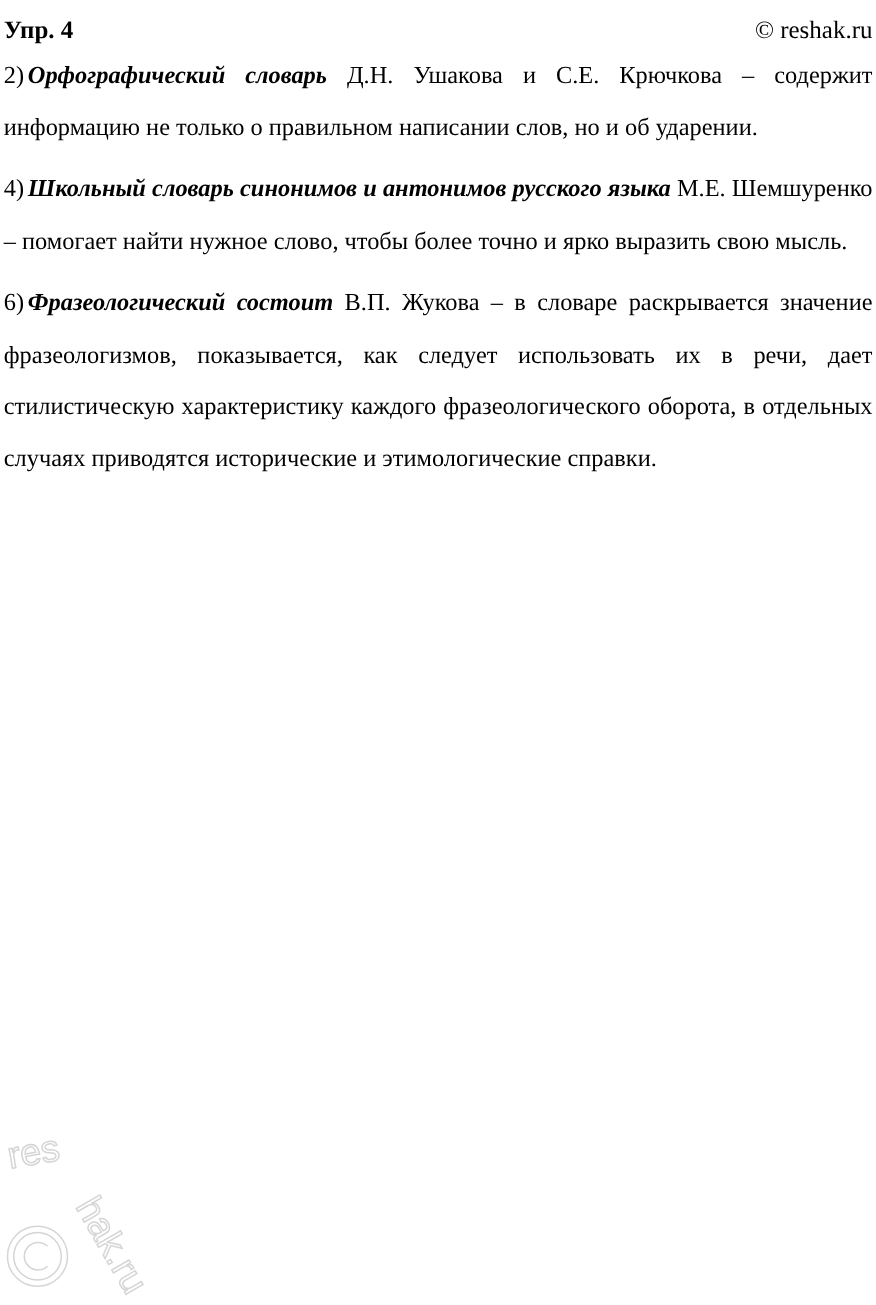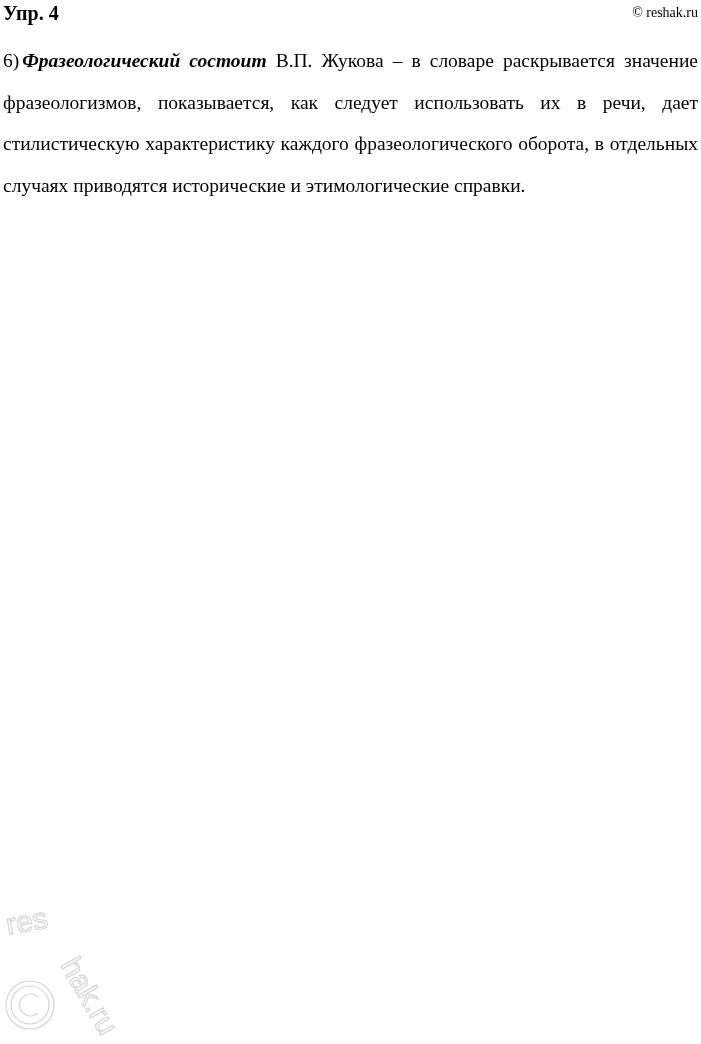--- a/index.html
+++ b/index.html
@@ -4,24 +4,24 @@
 <style>
   html, body { margin: 0; padding: 0; background: #ffffff; }
   body {
     width: 701px; height: 1044px; overflow: hidden; position: relative;
     font-family: "Liberation Serif", "DejaVu Serif", serif;
     color: #000; font-size: 19.5px;
   }
   .header {
     position: absolute; top: 0; left: 0; right: 0; height: 30px;
     display: flex; justify-content: space-between; align-items: flex-start;
-    padding: 2px 3px 0 3px;
+    padding: 13px 3px 0 3px;
   }
   .title { font-weight: bold; font-size: 20px; line-height: 22px; }
-  .copyright { font-size: 14px; line-height: 22px; }
+  .copyright { font-size: 20px; line-height: 22px; }
   .content { position: absolute; top: 40px; left: 3px; right: 3px; }
   p {
     margin: 0 0 8px 0; text-align: justify; text-align-last: left;
     line-height: 41.5px;
   }
   .bi { font-weight: bold; font-style: italic; }
   .num { margin-right: 3px; }
   .watermark {
     position: absolute; left: 0; top: 905px; width: 120px; height: 140px;
     pointer-events: none; opacity: 0.35;
@@ -31,22 +31,30 @@
 <body>
 
 <div class="header">
   <span class="title">Упр. 4</span>
   <span class="copyright">© reshak.ru</span>
 </div>
 
 <div class="content">
 
 
+  <p>
+    <span class="num">2)</span><span class="bi">Орфографический словарь</span>
+    <span>Д.Н. Ушакова и С.Е. Крючкова – содержит информацию не только о правильном написании слов, но и об ударении.</span>
+  </p>
 
 
+  <p>
+    <span class="num">4)</span><span class="bi">Школьный словарь синонимов и антонимов русского языка</span>
+    <span>М.Е. Шемшуренко – помогает найти нужное слово, чтобы более точно и ярко выразить свою мысль.</span>
+  </p>
 
 
   <p>
     <span class="num">6)</span><span class="bi">Фразеологический состоит</span>
     <span>В.П. Жукова – в словаре раскрывается значение фразеологизмов, показывается, как следует использовать их в речи, дает стилистическую характеристику каждого фразеологи­ческого оборота, в отдельных случаях приводятся исторические и этимологические справки.</span>
   </p>
 </div>
 
 <div class="watermark">
   <svg width="120" height="140" viewBox="0 0 120 140">

